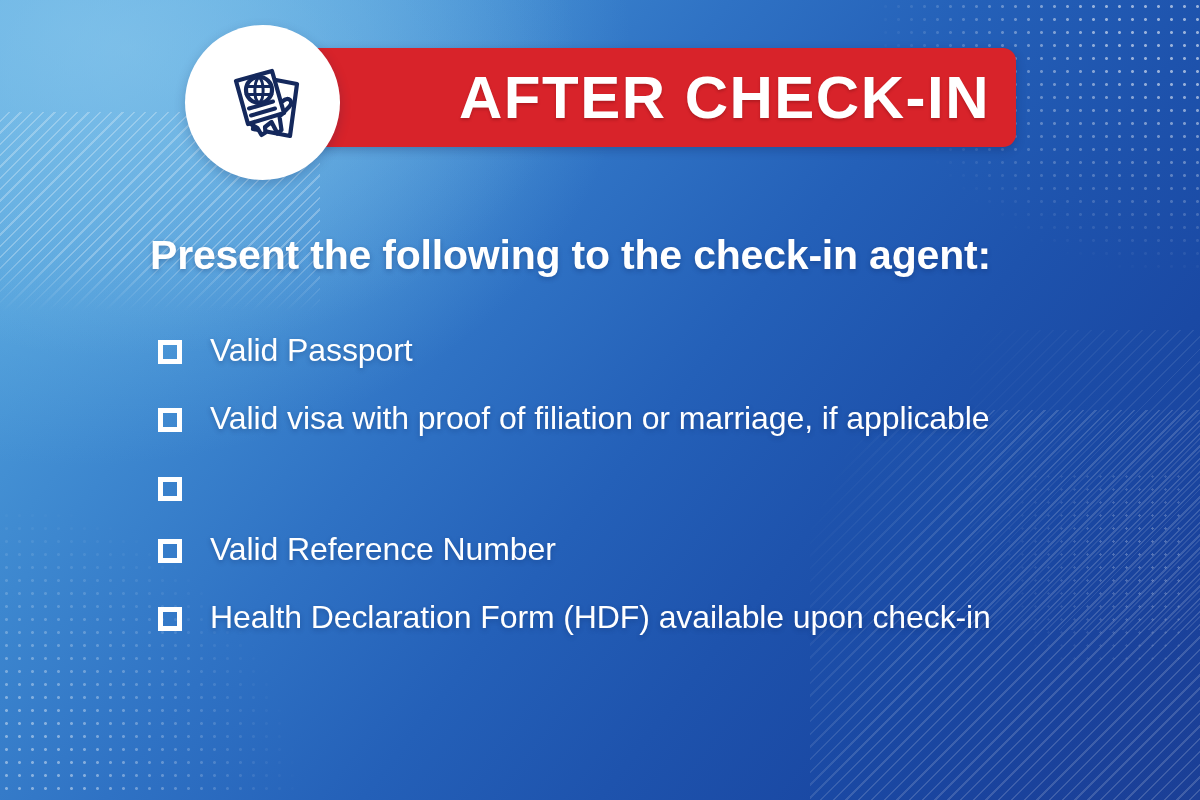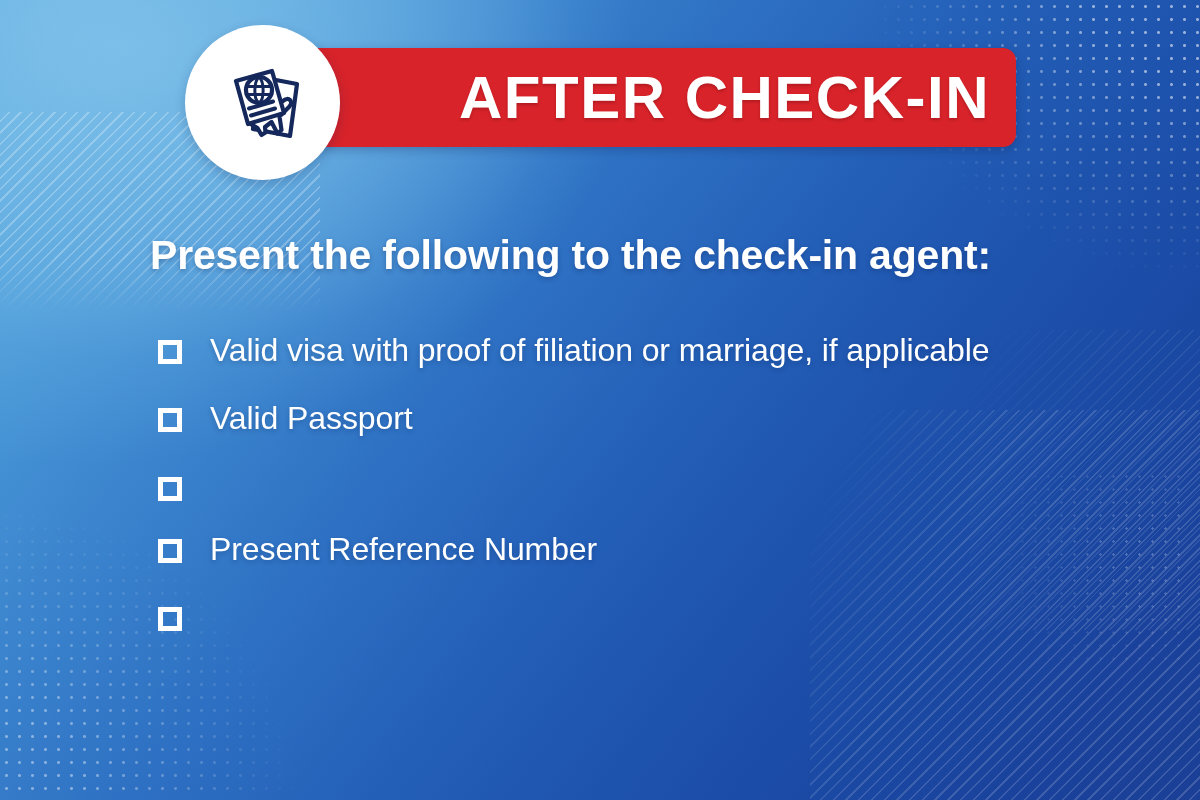--- a/index.html
+++ b/index.html
@@ -291,43 +291,47 @@
   </div>
 
   <div class="subtitle">Present the following to the check-in agent:</div>
 
   <div class="checklist">
 
     <div class="item">
       <span class="checkbox"></span>
       <span class="item-text">
 
+        <span class="reg">Valid Passport</span>
+      </span>
+    </div>
+
+    <div class="item">
+      <span class="checkbox"></span>
+      <span class="item-text">
+
         <span class="reg">Valid visa with proof of filiation or marriage, if applicable</span>
       </span>
     </div>
 
     <div class="item">
       <span class="checkbox"></span>
+    </div>
+
+    <div class="item">
+      <span class="checkbox"></span>
       <span class="item-text">
 
-        <span class="reg">Valid Passport</span>
-      </span>
-    </div>
-
-    <div class="item">
-      <span class="checkbox"></span>
+        <span class="reg">Valid Reference Number</span>
+      </span>
     </div>
 
     <div class="item">
       <span class="checkbox"></span>
       <span class="item-text">
 
-        <span class="reg">Present Reference Number</span>
-      </span>
-    </div>
-
-    <div class="item">
-      <span class="checkbox"></span>
+        <span class="reg">Health Declaration Form (HDF) available upon check-in</span>
+      </span>
     </div>
 
   </div>
 
 </div>
 
 </body></html>

